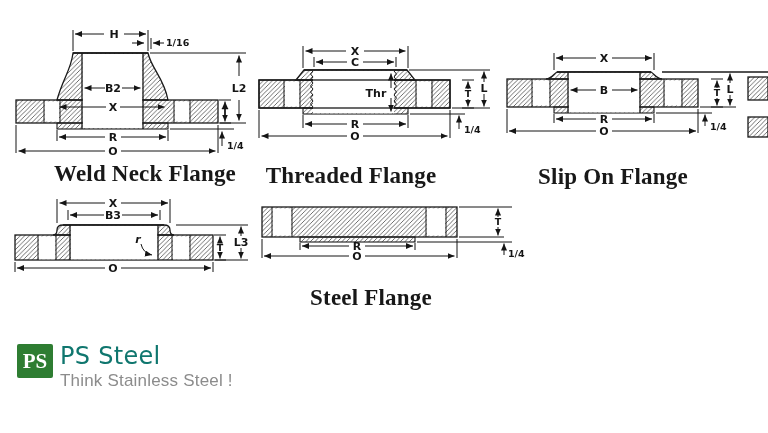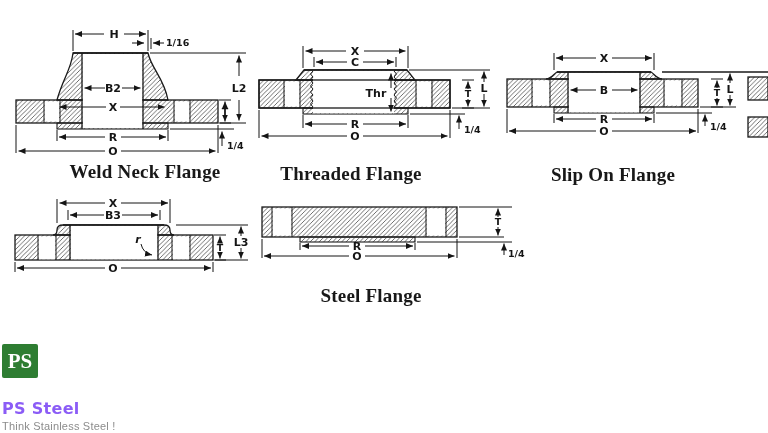--- a/index.html
+++ b/index.html
@@ -1,30 +1,30 @@
 <!DOCTYPE html>
 <html><head>
 <meta charset="utf-8">
 <style>
   html,body{margin:0;padding:0;background:#fff;}
   #stage{position:relative;width:768px;height:433px;background:#ffffff;overflow:hidden;
          font-family:"Liberation Sans",sans-serif;}
   .diag{position:absolute;}
   .caption{position:absolute;text-align:center;font-family:"Liberation Serif",serif;
-           font-weight:700;font-size:19px;color:#181818;letter-spacing:.2px;}
+           font-weight:700;font-size:23px;color:#181818;letter-spacing:.2px;}
   svg text{font-family:"DejaVu Sans",sans-serif;font-weight:700;fill:#151515;}
   .dimlbl{font-size:11px;}
   .fraclbl{font-size:9.5px;}
-  .logo{position:absolute;left:2px;top:344px;display:flex;align-items:flex-start;gap:23px;flex-direction:column;}
+  .logo{position:absolute;left:17px;top:344px;display:flex;align-items:flex-start;gap:7px;}
   .logo-box{width:36px;height:34px;background:#2e7d32;border-radius:2px;display:flex;
             align-items:center;justify-content:center;font-family:"Liberation Serif",serif;
             font-weight:700;font-size:21px;color:#fff;}
-  .logo-name{font-family:"DejaVu Sans",sans-serif;font-weight:700;font-size:16px;
-             color:#8b5cf6;line-height:1.05;letter-spacing:.3px;}
-  .logo-tag{font-family:"Liberation Sans",sans-serif;font-size:11px;color:#8c8c8c;
+  .logo-name{font-family:"DejaVu Sans",sans-serif;font-weight:400;font-size:24px;
+             color:#0f766e;line-height:1.05;letter-spacing:.3px;}
+  .logo-tag{font-family:"Liberation Sans",sans-serif;font-size:17px;color:#8c8c8c;
             margin-top:2px;letter-spacing:.2px;}
 </style>
 </head>
 <body>
 
 <div id="stage">
 
   <svg class="diag" style="left:6px;top:18px" width="250" height="140" viewBox="0 0 250 140">
     <defs>
       <pattern id="h1" width="4.5" height="4.5" patternUnits="userSpaceOnUse">

